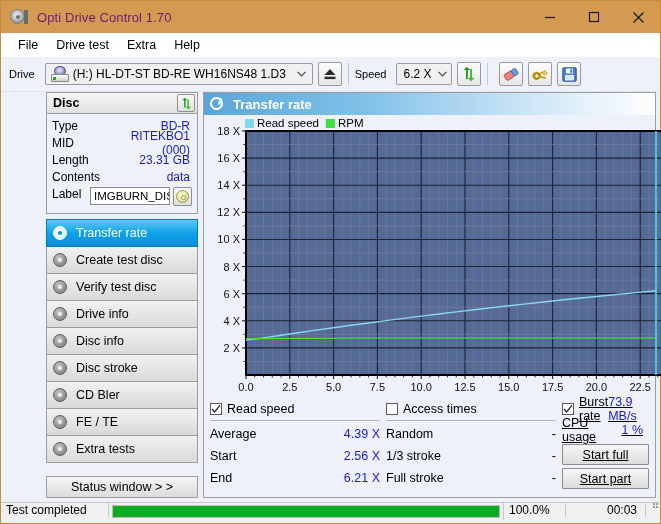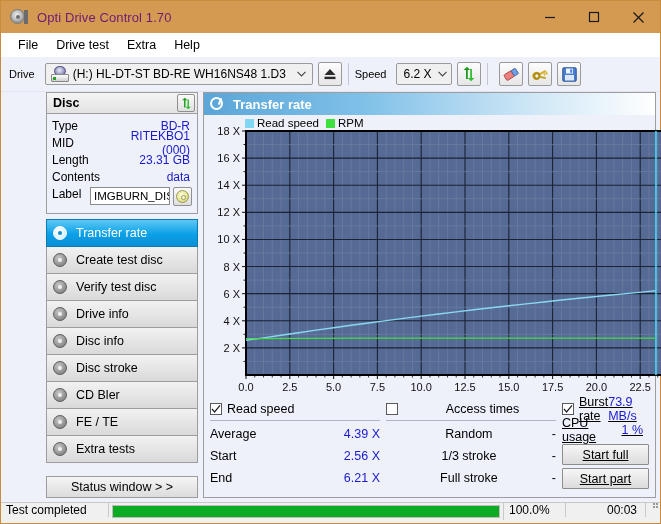--- a/index.html
+++ b/index.html
@@ -208,21 +208,21 @@
   .legend .sw{width:9px;height:9px;display:inline-block;}
   .legend .g{display:flex;align-items:center;gap:3px;margin-right:3px;}
   svg.plot{display:block;}
   
   .stats{
     flex:0 0 100px;display:flex;padding:2px 6px 4px 6px;box-sizing:border-box;
     font-size:12px;
   }
   .col{display:flex;flex-direction:column;}
   .col.c1{flex:0 0 176px;}
-  .col.c2{flex:0 0 176px;text-align:center;}
+  .col.c2{flex:0 0 176px;}
   .col.c3{flex:1;text-decoration:underline;}
   .cb-row{display:flex;align-items:center;height:20px;}
   .cbx{
     width:12px;height:12px;border:1px solid #5a5a5a;background:#fff;
     display:flex;align-items:center;justify-content:center;box-sizing:border-box;margin-right:5px;flex:0 0 12px;
   }
   .cbx svg{display:block;}
   .cb-row .lbl{font-size:12.5px;color:#000;flex:1;}
   .cb-row .rv{color:#1a1acc;font-size:12.5px;padding-right:6px;}
   .rule{height:1px;background:#b4b4c4;margin:1px 6px 2px 0;}

